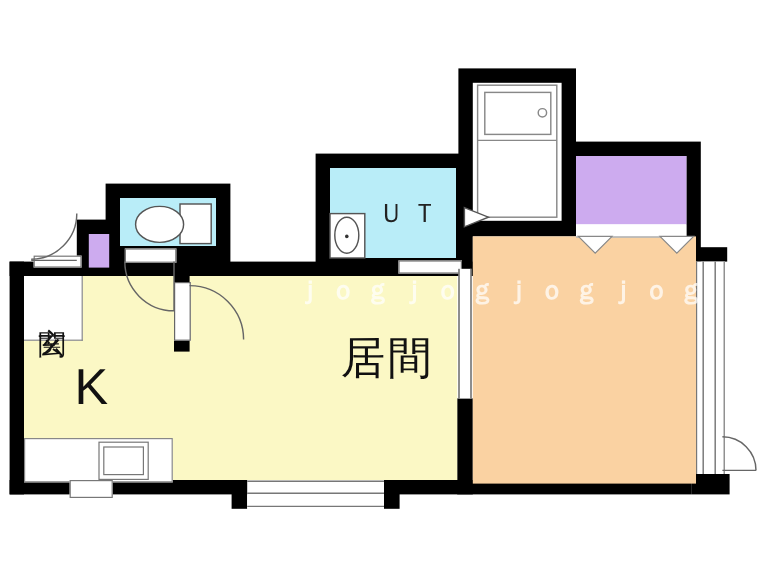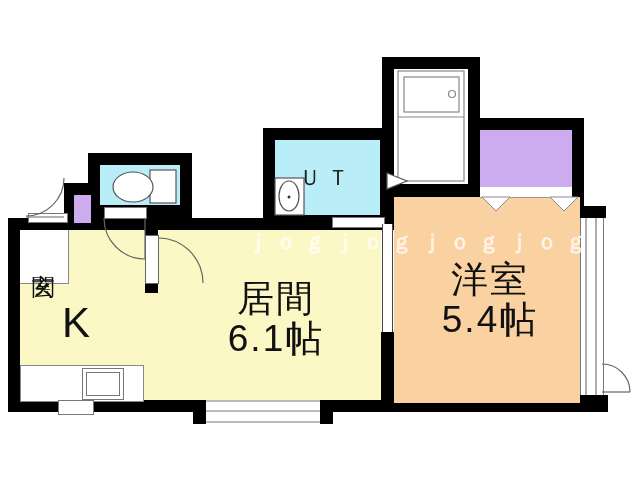--- a/index.html
+++ b/index.html
@@ -8,21 +8,21 @@
   .abs{position:absolute;}
   .wall{position:absolute;background:var(--c-wall,#000);}
   .fill{position:absolute;}
   .yellow{background:var(--c-yellow,#fbf8c5);}
   .cyan{background:var(--c-cyan,#b9edf8);}
   .purple{background:var(--c-purple,#cdabef);}
   .orange{background:var(--c-orange,#fad2a2);}
   .white{background:#fff;}
   .thin{border:1px solid var(--c-line,#777);}
   .label{position:absolute;color:var(--c-text,#111);text-align:center;line-height:1.08;}
-  .big{font-size:37px;letter-spacing:2px;}
+  .big{font-size:37px;letter-spacing:2px;text-align:right;}
   .small-room{font-size:22px;letter-spacing:6px;color:#222;}
   .vert{writing-mode:vertical-rl;text-orientation:upright;font-size:23px;letter-spacing:3px;}
   .wm{position:absolute;color:rgba(255,255,255,0.72);font-size:22px;font-weight:bold;letter-spacing:7px;white-space:nowrap;}
   svg{position:absolute;left:0;top:0;pointer-events:none;}
   .ln{stroke:var(--c-line,#777);fill:none;stroke-width:1.2;}
   .arc{stroke:#666;fill:none;stroke-width:1.2;}
   .fixt{stroke:#555;fill:#fff;stroke-width:1.2;}
   .fixt2{stroke:#888;fill:none;stroke-width:1.2;}
   .tri{stroke:#888;fill:#fff;stroke-width:1;}
 </style>
@@ -107,25 +107,20 @@
   </svg>
 
   <div class="label vert" style="left:31px;top:233px;height:50px;">玄関</div>
 
   <div class="label" style="left:20px;top:300px;width:112px;">
     <div style="font-size:42px;">K</div>
   </div>
 
   <div class="label big" style="left:190px;top:279px;width:172px;">
     <div>居間</div>
-    <div>6.1帖</div>
   </div>
 
-  <div class="label big" style="left:400px;top:260px;width:180px;">
-    <div>洋室</div>
-    <div>5.4帖</div>
-  </div>
 
-  <div class="label small-room" style="left:292px;top:166px;width:70px;text-align:center;">ＵＴ</div>
+  <div class="label small-room" style="left:308px;top:166px;width:70px;text-align:center;">ＵＴ</div>
 
   <div class="wm" style="left:246px;top:227px;">ｊｏｇｊｏｇｊｏｇｊｏｇ</div>
 
 </div>
 
 </body></html>

